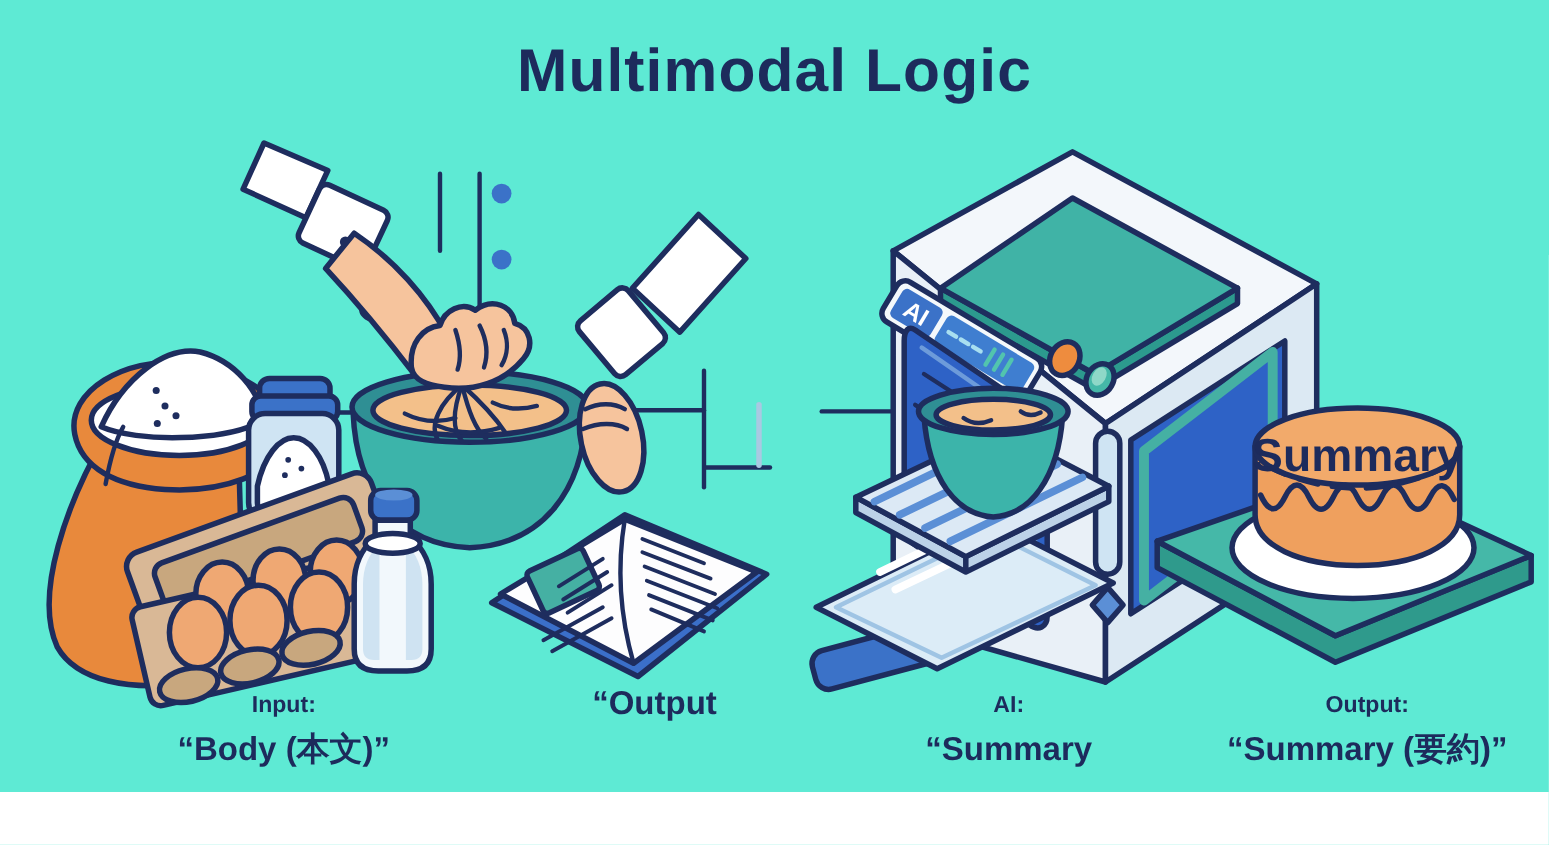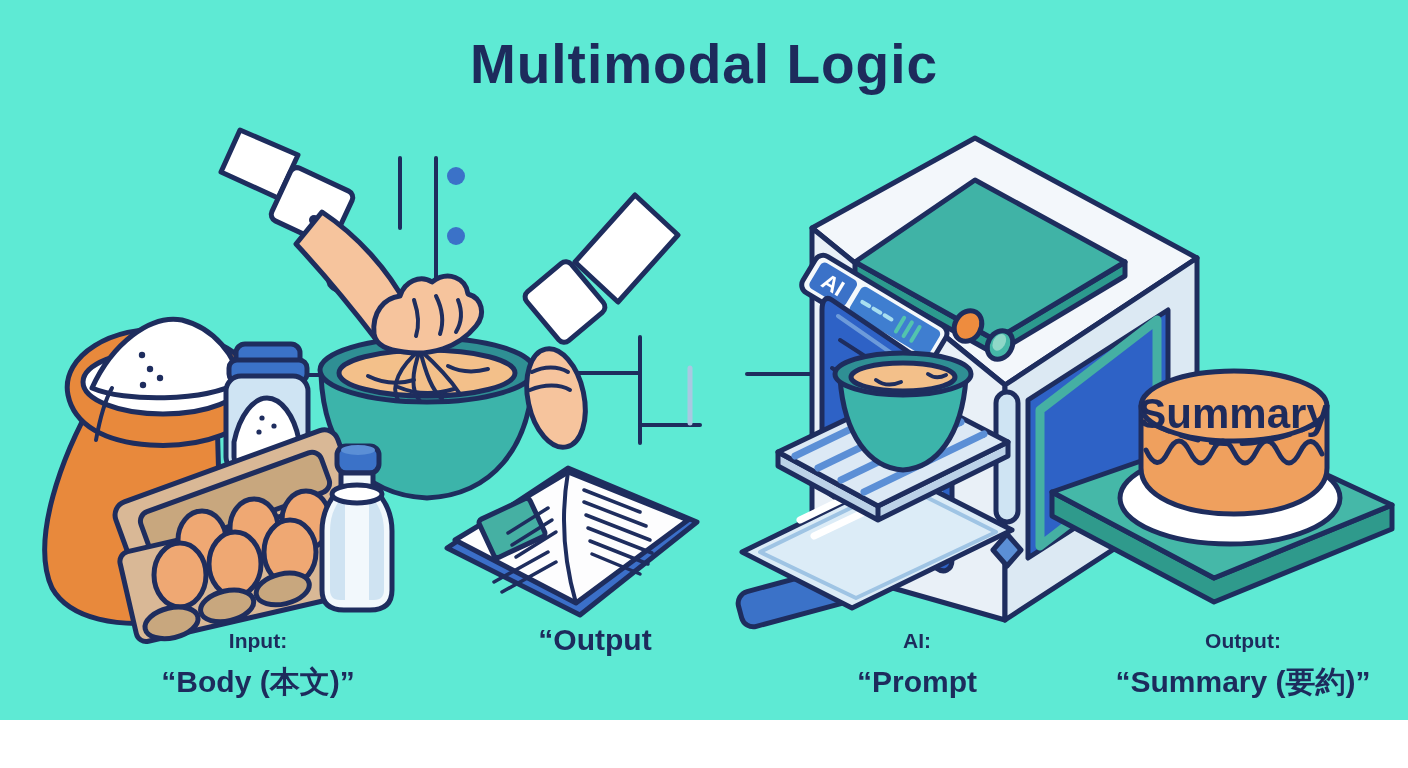--- a/index.html
+++ b/index.html
@@ -266,20 +266,20 @@
 
   <div class="caption" style="left:78px">
     <div class="cap-label">Input:</div>
     <div class="cap-line">“Body (本文)”</div>
   </div>
   <div class="caption" style="left:415px">
     <div class="cap-line">“Output</div>
   </div>
   <div class="caption" style="left:737px">
     <div class="cap-label">AI:</div>
-    <div class="cap-line">“Prompt</div>
+    <div class="cap-line">“Summary</div>
   </div>
   <div class="caption" style="left:1063px">
     <div class="cap-label">Output:</div>
     <div class="cap-line">“Summary (要約)”</div>
   </div>
 
 </div>
 
 </body></html>

